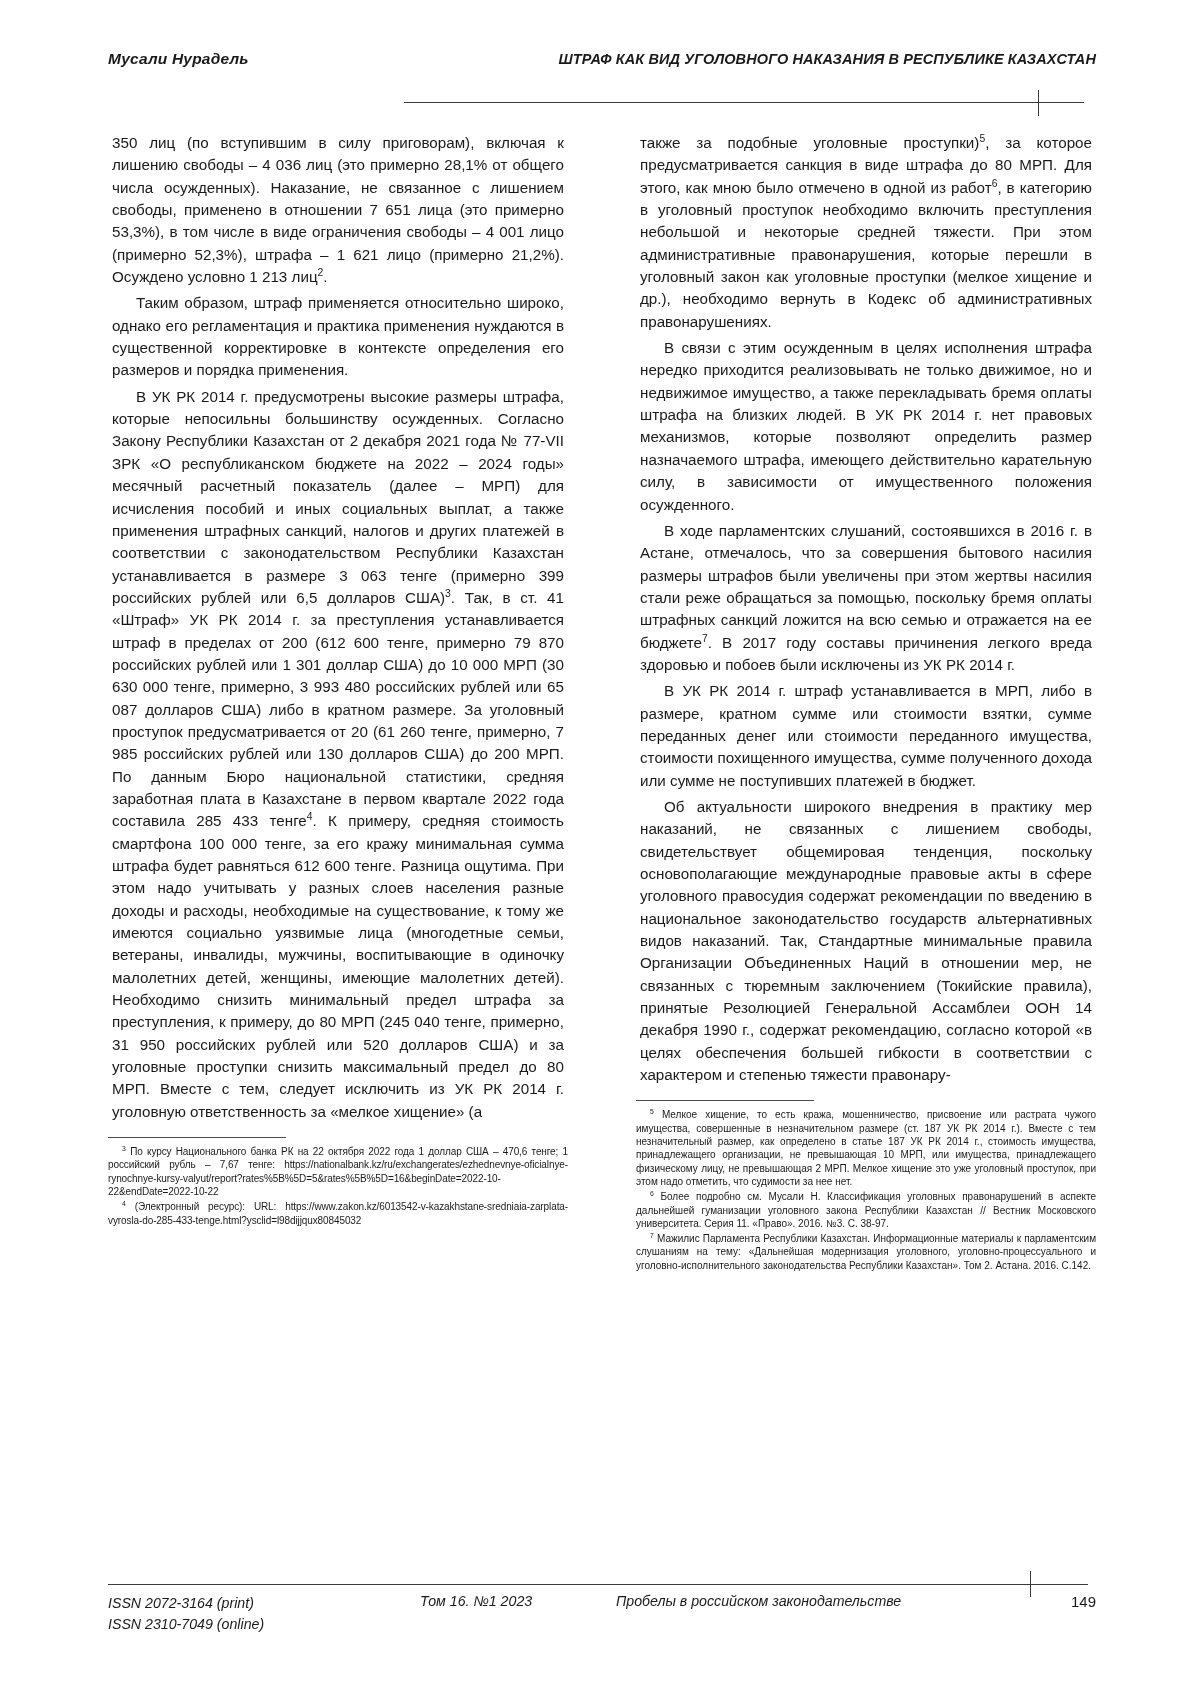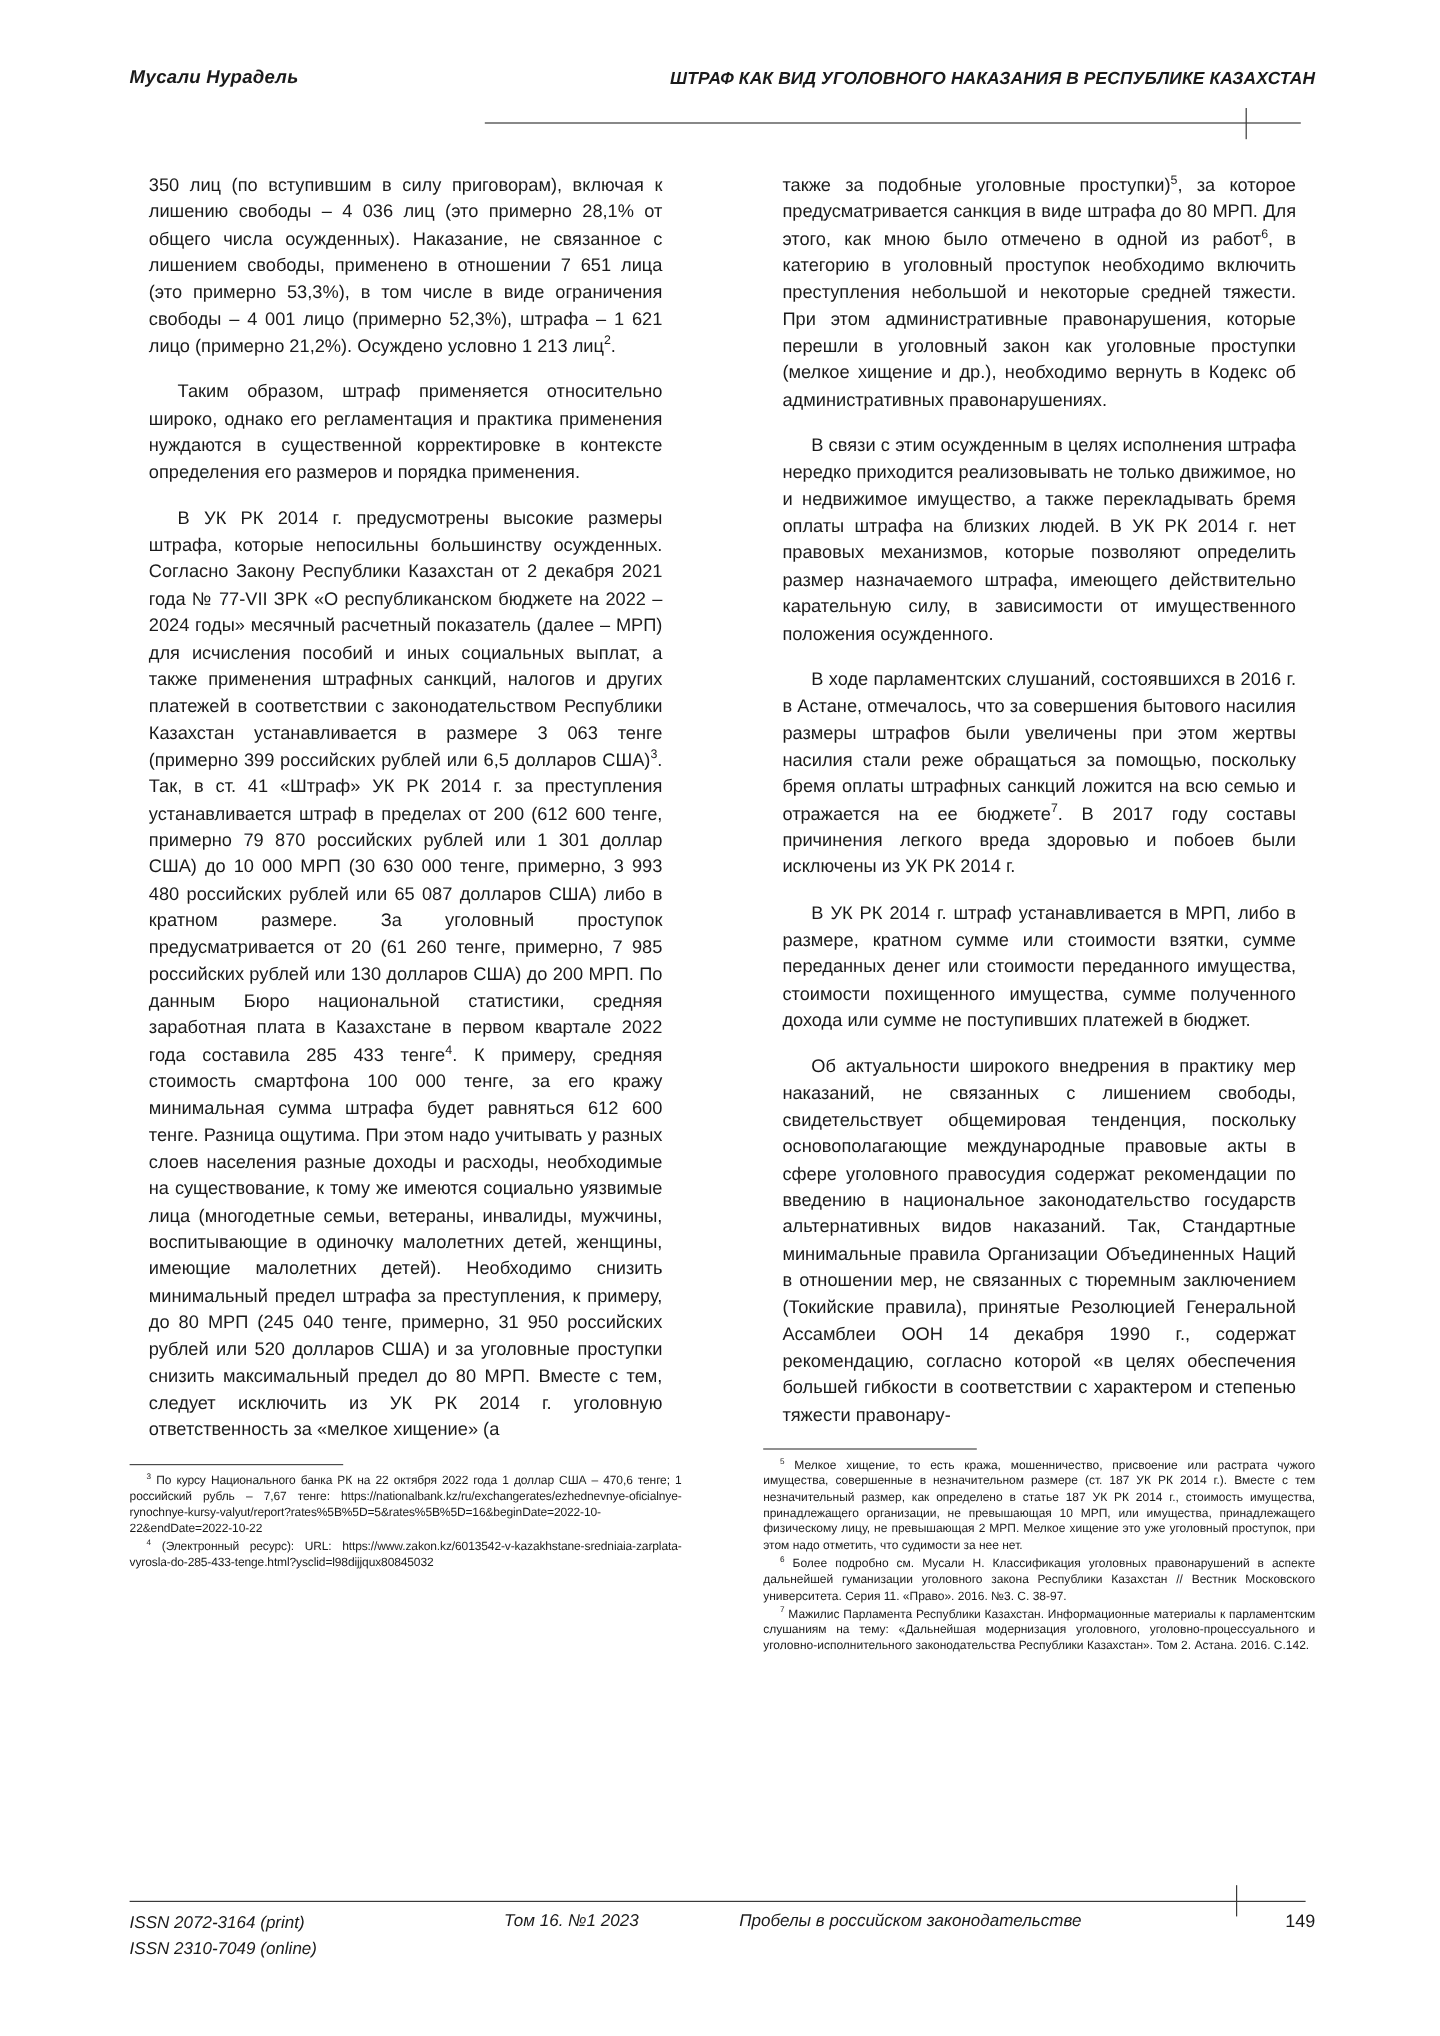--- a/index.html
+++ b/index.html
@@ -22,21 +22,21 @@
   }
 
   
   .header {
     position: absolute;
     top: 44px;
     left: 108px;
     right: 104px;
     height: 30px;
     display: flex;
-    align-items: flex-end;
+    align-items: center;
     justify-content: space-between;
   }
   .header .author {
     font-style: italic;
     font-weight: bold;
     font-size: 15.5px;
     letter-spacing: 0.2px;
     white-space: nowrap;
   }
   .header .running-title {
@@ -74,21 +74,21 @@
   }
   .col {
     position: absolute;
     top: 0;
     width: 460px;
   }
   .col-left  { left: 0; }
   .col-right { left: 528px; }
 
   p.body {
-    margin: 16px;
+    margin: 4px;
     font-size: 15.2px;
     line-height: 1.47;
     text-align: justify;
     text-indent: 24px;
     hyphens: auto;
   }
   p.body.noindent { text-indent: 0; }
 
   h2.section {
     margin: 18px 0 9px 0;

